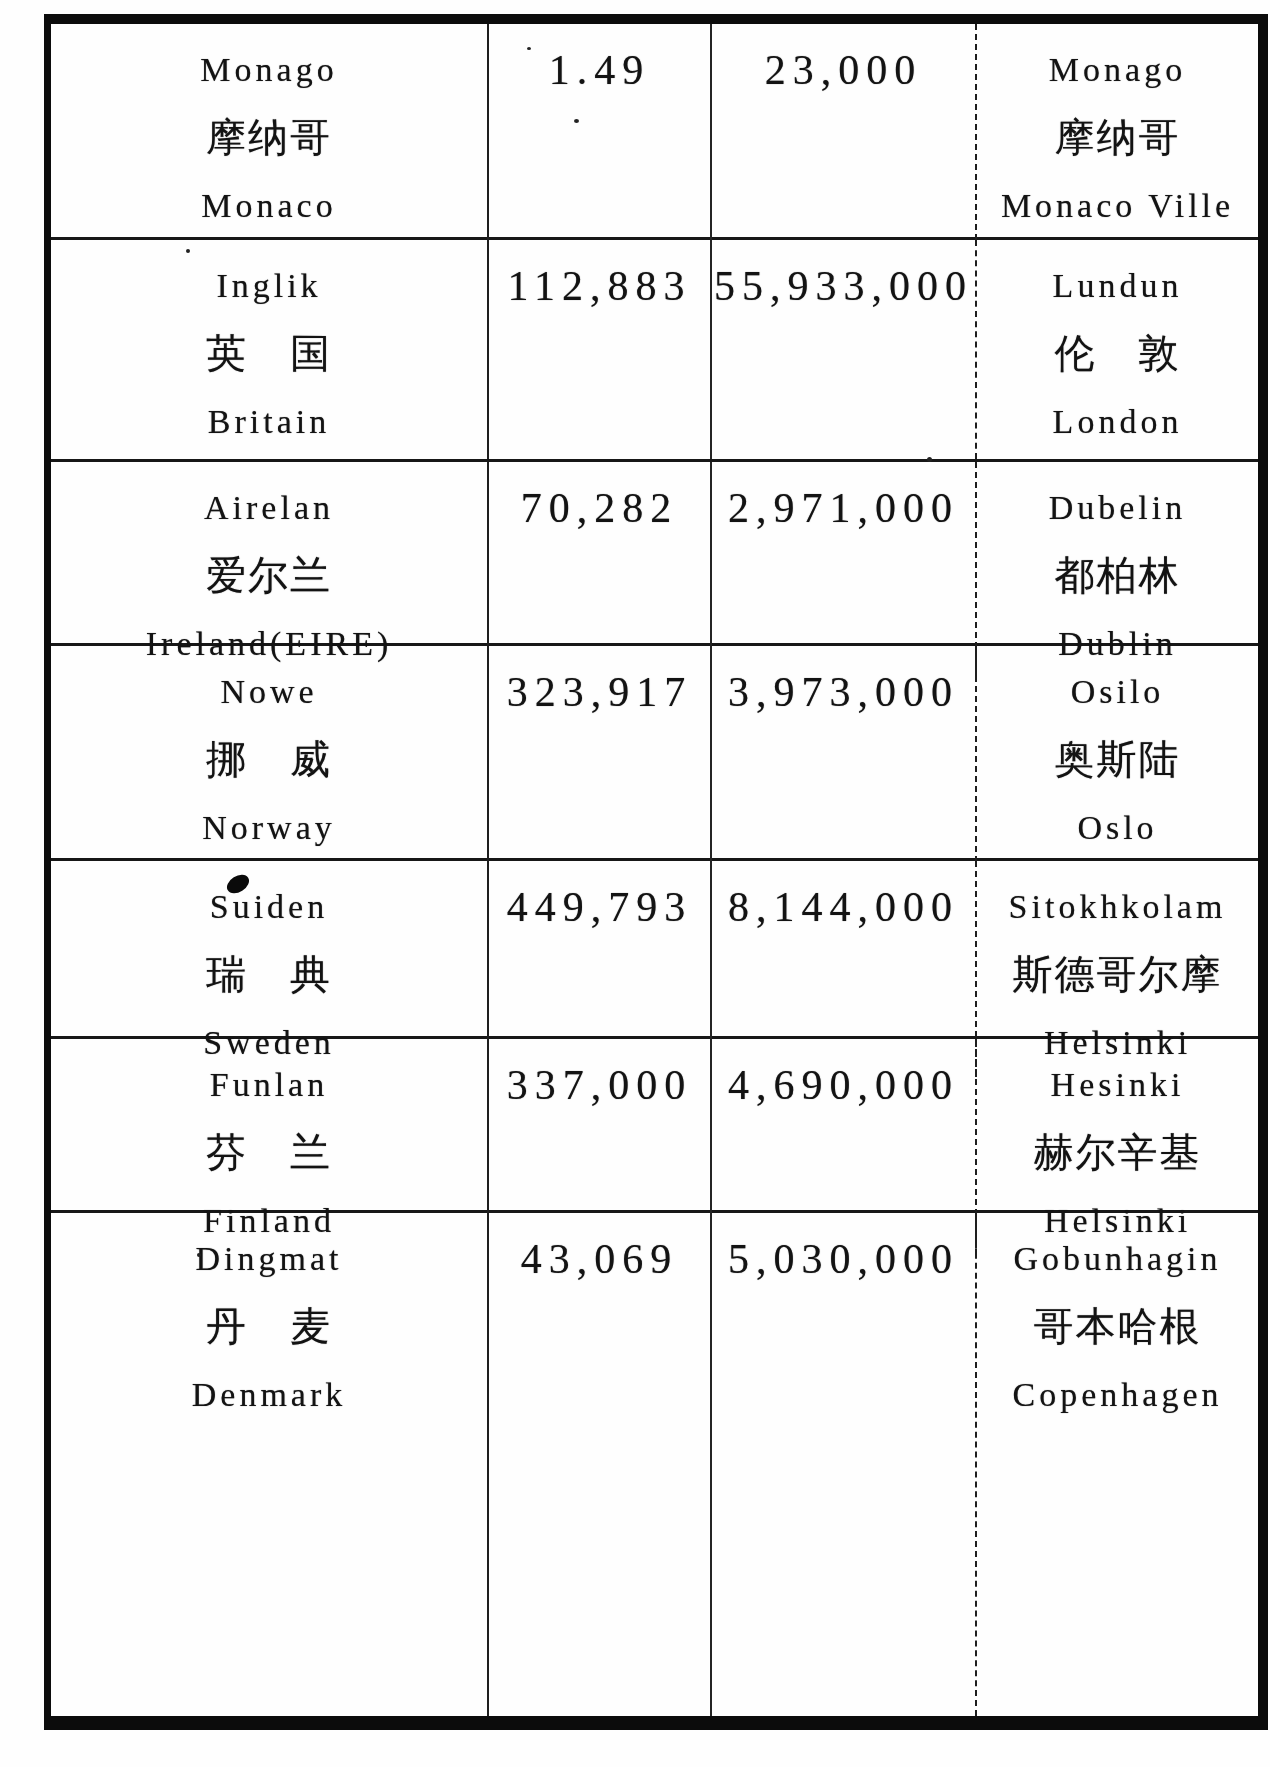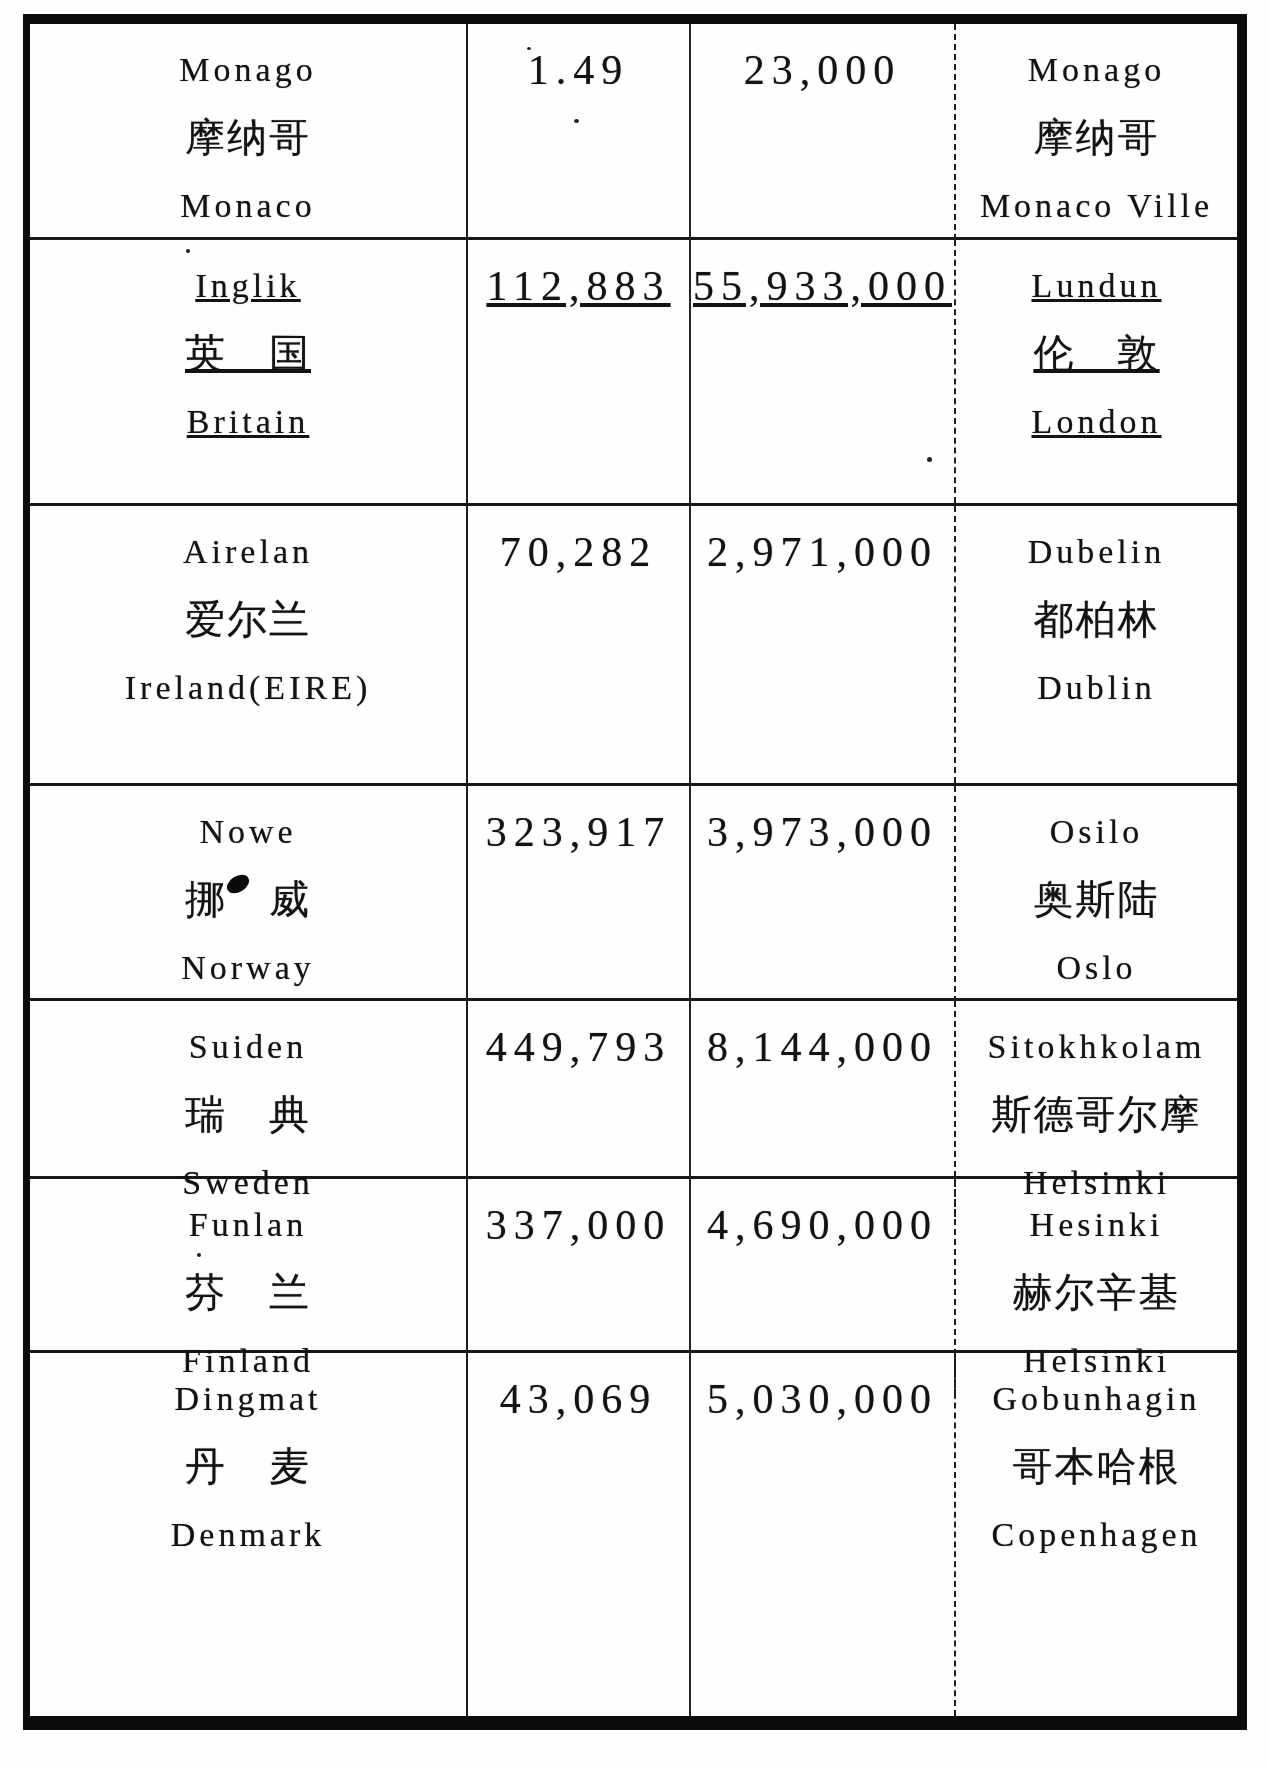--- a/index.html
+++ b/index.html
@@ -6,36 +6,36 @@
   body{
     width:1270px;height:1767px;
     background:#ffffff;
     font-family:"Liberation Serif","DejaVu Serif",serif;
     color:#131313;
     position:relative;
     overflow:hidden;
   }
   .page{position:absolute;inset:0;background:#fefefe;}
   .country-table{
-    position:absolute;left:23px;top:14px;width:1224px;height:1716px;
+    position:absolute;left:44px;top:14px;width:1224px;height:1716px;
     box-sizing:border-box;
     border-style:solid;border-color:#0c0c0c;
     border-top-width:10px;border-left-width:7px;border-right-width:10px;border-bottom-width:14px;
     display:flex;flex-direction:column;
     background:transparent;
   }
   .row{
     display:grid;
     grid-template-columns:436px 223px 265px 1fr;
     border-bottom:3px solid #171717;
     box-sizing:border-box;
   }
   .row:nth-of-type(1){height:216px;}
-  .row:nth-of-type(2){height:266px;text-decoration:underline;}
-  .row:nth-of-type(3){height:280px;}
+  .row:nth-of-type(2){height:222px;}
+  .row:nth-of-type(3){height:184px;}
   .row:nth-of-type(4){height:215px;}
   .row:nth-of-type(5){height:178px;}
   .row:nth-of-type(6){height:174px;}
   .row:nth-of-type(7){flex:1;border-bottom:none;}
   .cell{
     box-sizing:border-box;
     padding-top:12px;
     text-align:center;
     overflow:visible;
   }

